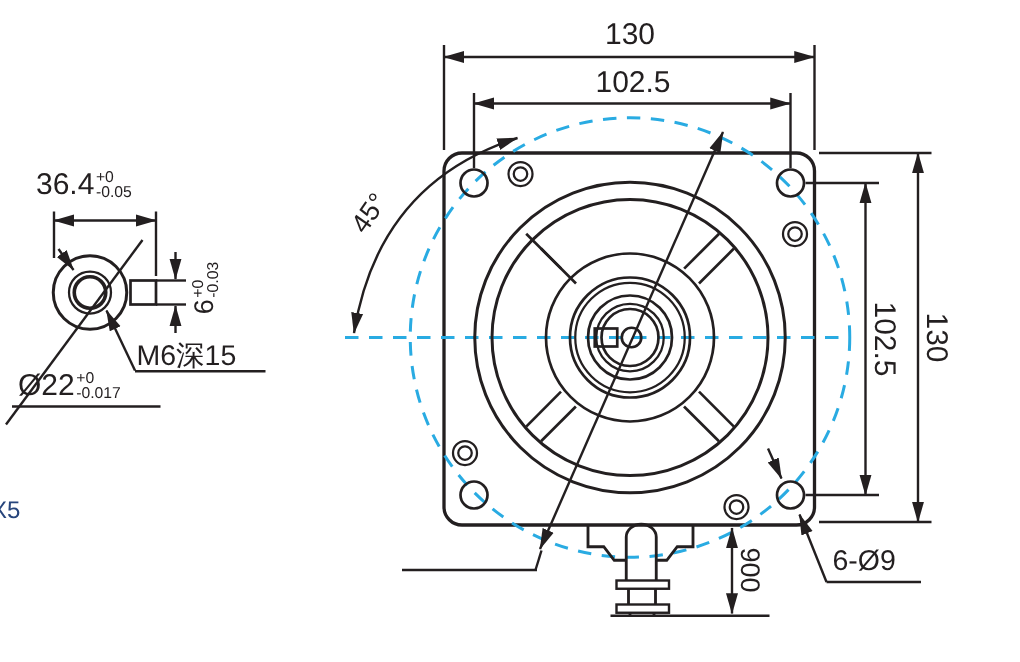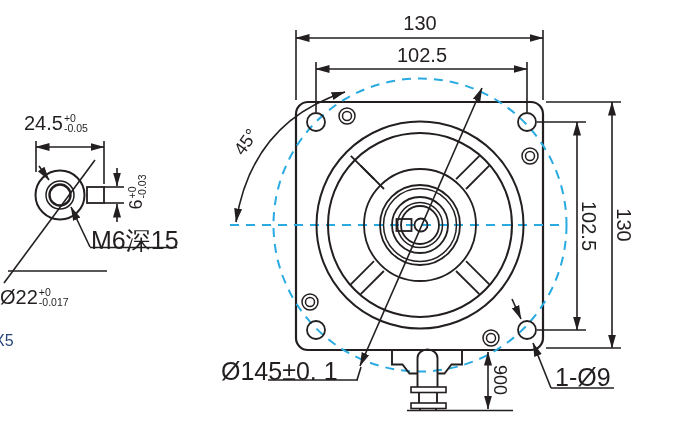--- a/index.html
+++ b/index.html
@@ -8,21 +8,21 @@
   svg{position:absolute;left:0;top:0;}
   .lbl{position:absolute;display:flex;align-items:flex-start;white-space:nowrap;
        color:#231f20;font-size:20px;line-height:1;font-family:"Liberation Sans",sans-serif;}
   .lbl .tol{display:inline-flex;flex-direction:column;font-size:10.5px;line-height:10px;
             margin-left:1px;padding-top:0px;font-style:normal;}
   .lbl .tol i{font-style:normal;}
   .ctr{transform:translate(-50%,-50%);}
   .rot90{transform:translate(-50%,-50%) rotate(90deg);}
   .rotm90{transform:translate(-50%,-50%) rotate(-90deg);}
   .rot45{transform:translate(-50%,-50%) rotate(-55deg);}
-  .s19{font-size:25px;align-items:flex-end;}
+  .s19{font-size:19px;align-items:flex-end;}
   .s18{font-size:18px;}
   .s16{font-size:16px;}
   .blue{color:#27457c;}
 </style>
 </head>
 <body>
 
 <div class="stage">
 
 <svg width="680" height="441" viewBox="0 0 680 441">
@@ -175,40 +175,40 @@
     </g>
 
     <g stroke-width="1.6">
       <line x1="488" y1="352" x2="488" y2="409" marker-start="url(#as)" marker-end="url(#ae)"></line>
       <line x1="407" y1="410.5" x2="513" y2="410.5"></line>
     </g>
   </g>
 </svg>
 
   <div class="lbl" style="left:24px;top:113px;">
-    <span>24.5</span>
+    <span>36.4</span>
     <span class="tol">
       <i>+0</i>
       <i>-0.05</i>
     </span>
   </div>
 
   <div class="lbl rotm90 s18" style="left:137px;top:192px;">
     <span>6</span>
     <span class="tol">
       <i>+0</i>
       <i>-0.03</i>
     </span>
   </div>
 
   <div class="lbl s19" style="left:91px;top:228px;">
     <span>M6深15</span>
   </div>
 
-  <div class="lbl" style="left:0;top:247px;margin-top:40px;">
+  <div class="lbl" style="left:12px;top:247px;">
     <span>Ø22</span>
     <span class="tol">
       <i>+0</i>
       <i>-0.017</i>
     </span>
   </div>
 
   <div class="lbl s16 blue" style="left:-6px;top:333px;">
     <span>X5</span>
   </div>
@@ -230,21 +230,18 @@
   </div>
 
   <div class="lbl rot90" style="left:624px;top:225px;">
     <span>130</span>
   </div>
 
   <div class="lbl rot90 s18" style="left:500px;top:380px;">
     <span>900</span>
   </div>
 
-  <div class="lbl s19" style="left:221px;top:359px;">
-    <span>Ø145±0. 1</span>
-  </div>
 
   <div class="lbl s19" style="left:555px;top:365px;">
-    <span>1-Ø9</span>
+    <span>6-Ø9</span>
   </div>
 
 </div>
 
 </body></html>

